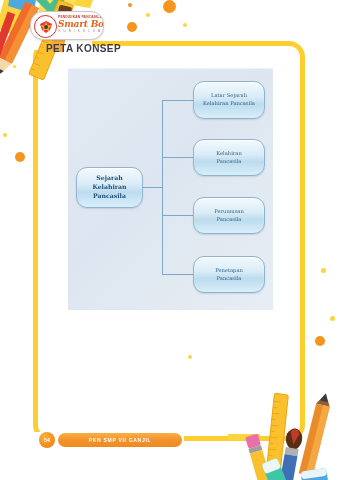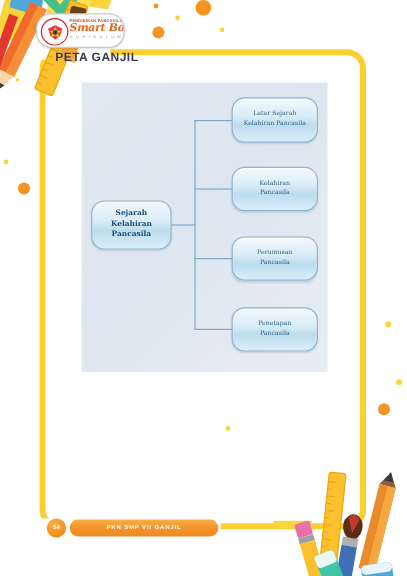--- a/index.html
+++ b/index.html
@@ -285,21 +285,21 @@
         <circle cx="11" cy="11" r="2" fill="#3A3A3A"></circle>
       </svg>
     </div>
     <div class="logo-wordmark">
       <div class="logo-top-line">PENDIDIKAN PANCASILA</div>
       <div class="logo-main-line">Smart Book</div>
       <div class="logo-sub-line">K U R I K U L U M</div>
     </div>
   </div>
 
-  <div class="section-title">PETA GANJIL</div>
+  <div class="section-title">PETA KONSEP</div>
 
   <div class="diagram-panel">
 
     <div class="connector" style="left:75px;top:118px;width:20px;height:1px;"></div>
     <div class="connector" style="left:94px;top:31px;width:1px;height:175px;"></div>
     <div class="connector" style="left:94px;top:31px;width:32px;height:1px;"></div>
     <div class="connector" style="left:94px;top:88px;width:32px;height:1px;"></div>
     <div class="connector" style="left:94px;top:146px;width:32px;height:1px;"></div>
     <div class="connector" style="left:94px;top:205px;width:32px;height:1px;"></div>
 

